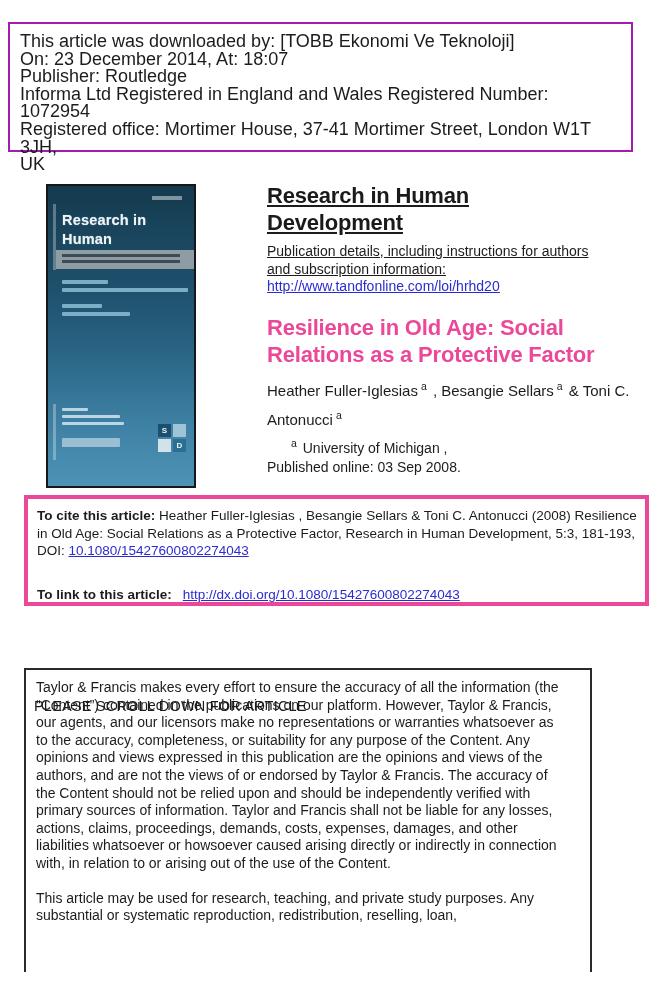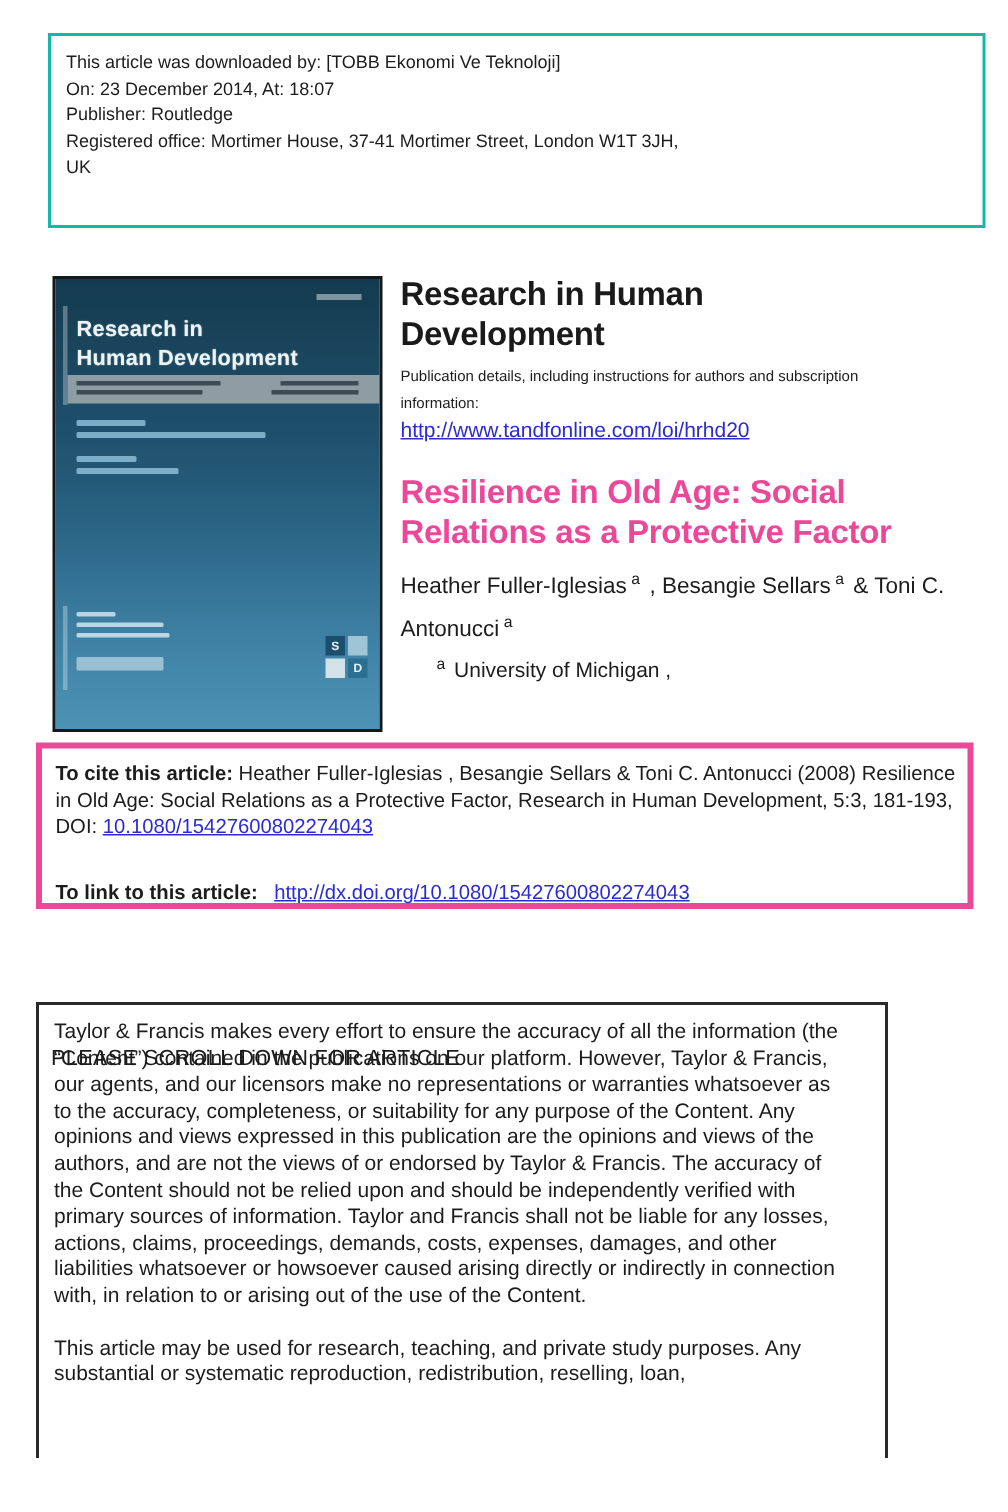--- a/index.html
+++ b/index.html
@@ -11,29 +11,29 @@
     font-family: "Liberation Sans", "DejaVu Sans", sans-serif;
     color: #1c1c1c;
     -webkit-font-smoothing: antialiased;
   }
   .page { position: absolute; inset: 0; }
 
   a { color: #2b2bd1; text-decoration: underline; cursor: pointer; }
 
   
   .header-box {
-    position: absolute; left: 32px; top: 22px; width: 625px; height: 130px;
-    border: 2px solid #14b8a6;
+    position: absolute; left: 8px; top: 22px; width: 625px; height: 130px;
+    border: 2px solid #a21caf;
     padding: 9px 10px;
-    font-size: 12px; line-height: 17.6px;
+    font-size: 18px; line-height: 17.6px;
   }
 
   
   .cover {
-    position: absolute; left: 35px; top: 184px; width: 220px; height: 304px;
+    position: absolute; left: 46px; top: 184px; width: 150px; height: 304px;
     border: 2px solid #14181c;
     background: linear-gradient(to bottom,
       #143a4e 0%, #1b4860 20%, #1e506c 34%,
       #2a6484 55%, #3d7fa2 78%, #4d93b6 100%);
     overflow: hidden;
     filter: blur(0.3px);
   }
   .cover .issn-bar { position: absolute; top: 10px; right: 12px; width: 30px; height: 4px; background: rgba(255,255,255,0.45); }
   .cover .spine-bar-top { position: absolute; left: 5px; top: 18px; width: 3px; height: 66px; background: rgba(255,255,255,0.30); }
   .cover .spine-bar-bottom { position: absolute; left: 5px; bottom: 26px; width: 3px; height: 56px; background: rgba(255,255,255,0.30); }
@@ -49,26 +49,26 @@
   }
   .cover-band .b { position: absolute; height: 3px; background: #3c4c55; }
   .cover .txt-bar { position: absolute; height: 4px; background: rgba(140,190,214,0.85); border-radius: 1px; }
   .cover .lt-bar  { position: absolute; height: 3px; background: rgba(220,235,242,0.8); border-radius: 1px; }
   .sshd-logo { position: absolute; right: 8px; top: 238px; width: 28px; height: 28px; display: grid; grid-template-columns: 13px 13px; grid-template-rows: 13px 13px; gap: 2px; }
   .sshd-logo div { font-size: 8px; font-weight: bold; color: #e8f2f6; text-align: center; line-height: 13px; }
   .sq1 { background: #1c4f6d; } .sq2 { background: #9fc4d6; } .sq3 { background: #d3e2e9; } .sq4 { background: #2b6f92; }
   .press-logo { position: absolute; left: 14px; top: 252px; width: 58px; height: 9px; background: rgba(225,238,244,0.55); border-radius: 1px; }
 
   
-  .journal-col { position: absolute; left: 267px; top: 182px; width: 390px; }
+  .journal-col { position: absolute; left: 267px; top: 182px; width: 390px; text-decoration: underline; }
   .journal-title {
     font-size: 22px; font-weight: bold; line-height: 27px;
     max-width: 280px; color: #1a1a1a; letter-spacing: -0.2px;
   }
-  .journal-details { margin-top: 7px; font-size: 10px; line-height: 17.5px; max-width: 340px; }
+  .journal-details { margin-top: 7px; font-size: 14px; line-height: 17.5px; max-width: 340px; }
   .journal-link { font-size: 14px; line-height: 17.5px; }
 
   .article-col { position: absolute; left: 267px; top: 314px; width: 395px; }
   .article-title {
     font-size: 22px; font-weight: bold; line-height: 27px;
     max-width: 392px; color: #ec4899; letter-spacing: -0.2px;
   }
   .authors { margin-top: 6px; font-size: 15px; line-height: 25px; max-width: 420px; }
   .authors sup, .affiliation sup { font-size: 10.5px; vertical-align: super; margin: 0 2px 0 3px; }
   .affiliation { margin-top: 2px; font-size: 14px; line-height: 19px; margin-left: 24px; }
@@ -101,20 +101,21 @@
 </style>
 </head>
 <body>
 
 <div class="page">
 
   <div class="header-box">
     <div>This article was downloaded by: [TOBB Ekonomi Ve Teknoloji]</div>
     <div>On: 23 December 2014, At: 18:07</div>
     <div>Publisher: Routledge</div>
+    <div>Informa Ltd Registered in England and Wales Registered Number: 1072954</div>
     <div>Registered office: Mortimer House, 37-41 Mortimer Street, London W1T 3JH,</div>
     <div>UK</div>
   </div>
 
   <div class="cover">
     <div class="issn-bar"></div>
     <div class="spine-bar-top"></div>
     <div class="spine-bar-bottom"></div>
     <div class="cover-title">
       <div>Research in</div>
@@ -147,20 +148,21 @@
     <div class="journal-details">Publication details, including instructions for authors and subscription information:</div>
     <div class="journal-link">
       <a>http://www.tandfonline.com/loi/hrhd20</a>
     </div>
   </div>
 
   <div class="article-col">
     <div class="article-title">Resilience in Old Age: Social Relations as a Protective Factor</div>
     <div class="authors"><span>Heather Fuller-Iglesias</span><sup>a</sup><span> , </span><span>Besangie Sellars</span><sup>a</sup><span> &amp; </span><span>Toni C. Antonucci</span><sup>a</sup></div>
     <div class="affiliation"><sup>a</sup><span> University of Michigan ,</span></div>
+    <div class="published">Published online: 03 Sep 2008.</div>
   </div>
 
   <div class="citation-box">
     <div><span class="bold">To cite this article:</span><span> Heather Fuller-Iglesias , Besangie Sellars &amp; Toni C. Antonucci (2008) Resilience in Old Age: Social Relations as a Protective Factor, Research in Human Development, 5:3, 181-193, DOI: </span><a>10.1080/15427600802274043</a></div>
     <div class="tolink-line"><span class="bold">To link to this article:</span><a>http://dx.doi.org/10.1080/15427600802274043</a></div>
   </div>
 
   <div class="scroll-notice">PLEASE SCROLL DOWN FOR ARTICLE</div>
 
   <div class="disclaimer-box">

